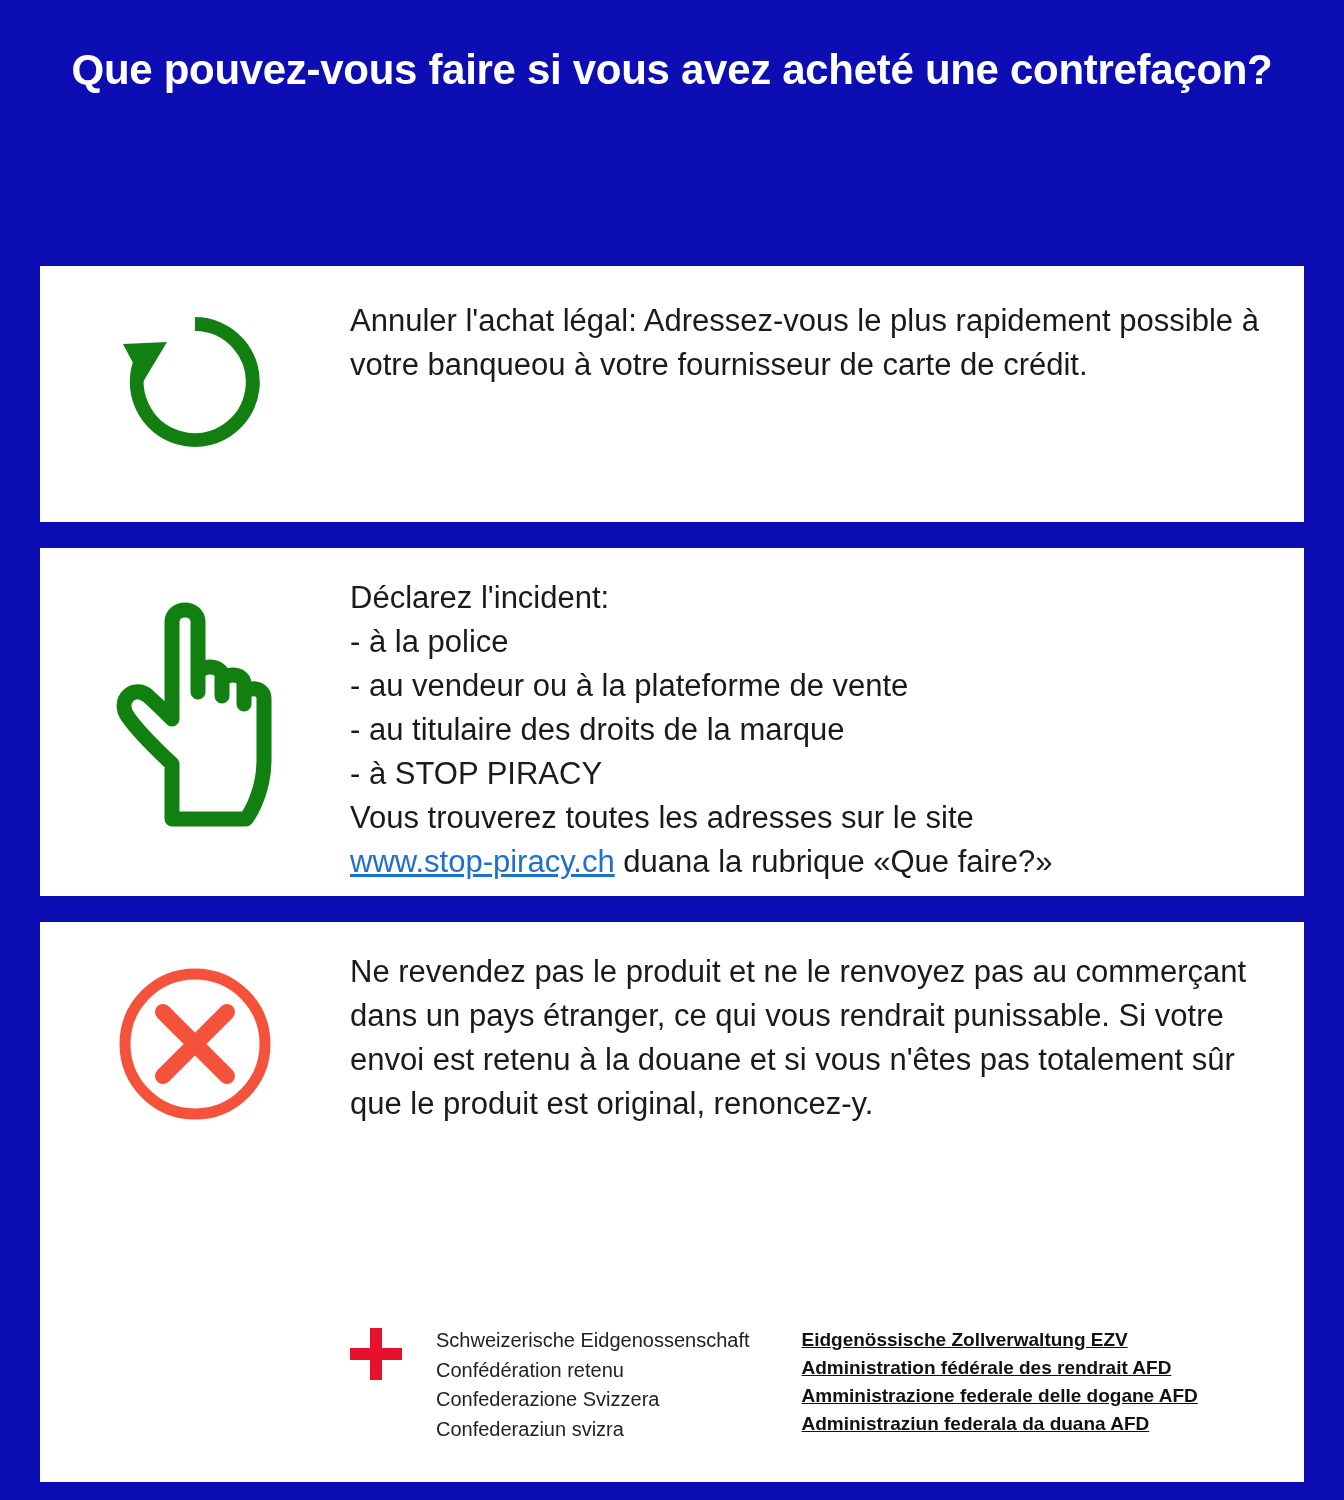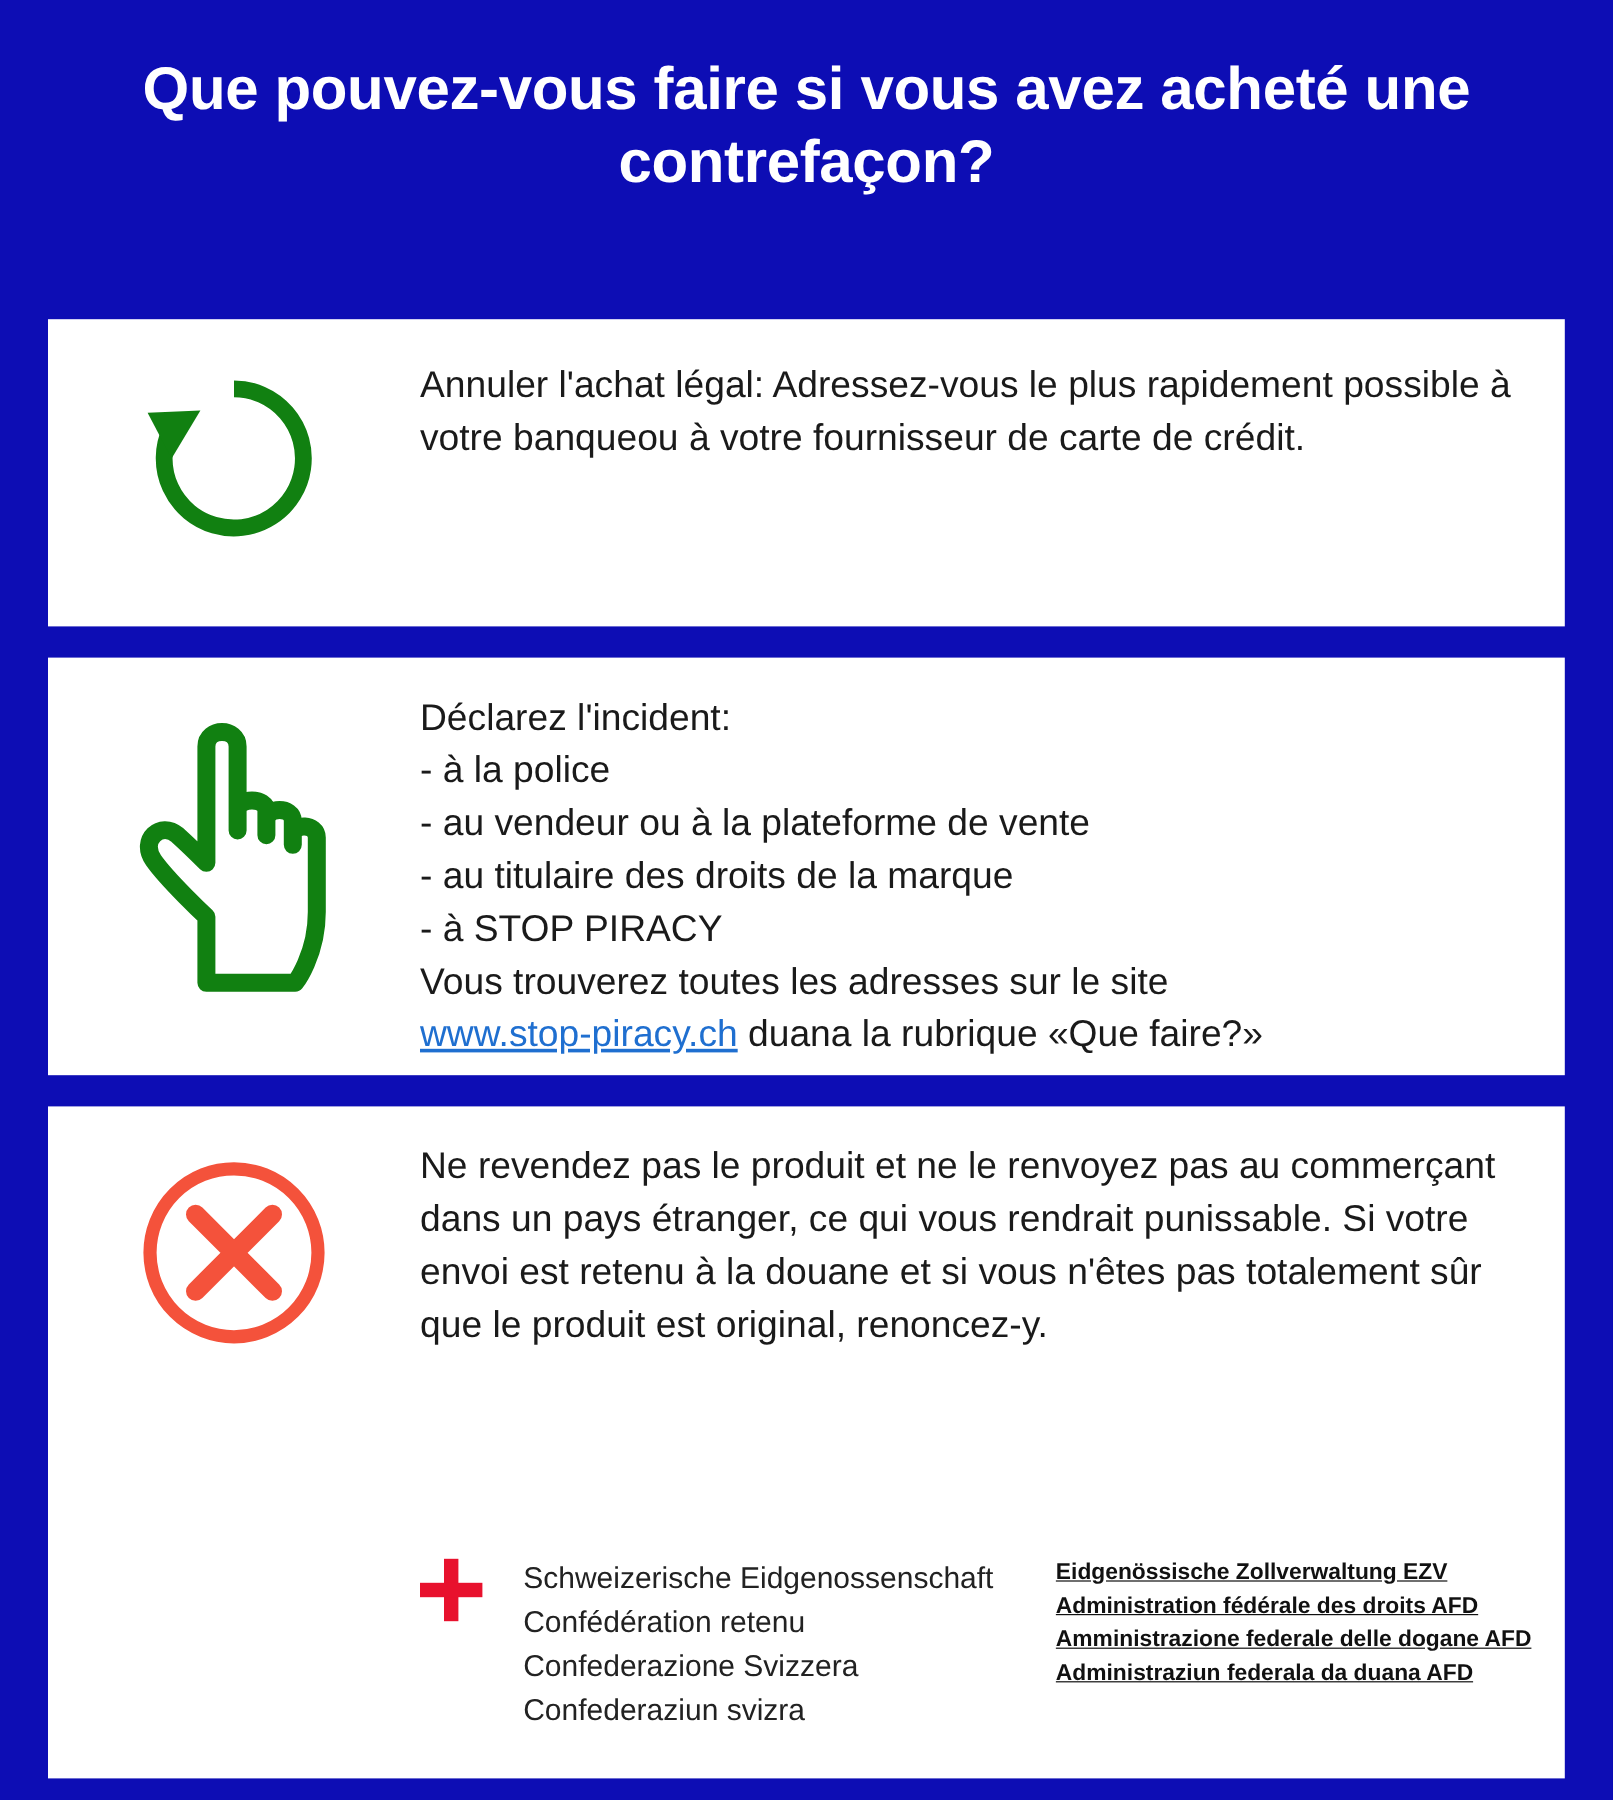--- a/index.html
+++ b/index.html
@@ -18,21 +18,21 @@
     position: absolute;
     left: 0; top: 0;
     width: 1344px;
     height: 1500px;
     background: #0d0db4;
     box-sizing: border-box;
     padding: 0;
   }
   .title {
     color: #ffffff;
-    font-size: 50px;
+    font-size: 42px;
     font-weight: bold;
     text-align: center;
     line-height: 1.22;
     padding: 44px 40px 0 40px;
     letter-spacing: -0.3px;
   }
   .cards {
     position: absolute;
     left: 40px;
     right: 40px;
@@ -95,21 +95,21 @@
     position: absolute;
     background: #e8112d;
   }
   .swiss-cross .bar-v {
     left: 20px; top: 0; width: 12px; height: 52px;
   }
   .swiss-cross .bar-h {
     left: 0; top: 20px; width: 52px; height: 12px;
   }
   .logo-names {
-    font-size: 25px;
+    font-size: 20px;
     color: #222;
     line-height: 1.47;
     white-space: nowrap;
   }
   .logo-offices {
     font-size: 19px;
     color: #111;
     font-weight: bold;
     line-height: 1.47;
     white-space: nowrap;
@@ -191,19 +191,19 @@
       <span class="bar-h"></span>
     </span>
     <div class="logo-names">
       <span class="nowrap-line">Schweizerische Eidgenossenschaft</span>
       <span class="nowrap-line">Confédération retenu</span>
       <span class="nowrap-line">Confederazione Svizzera</span>
       <span class="nowrap-line">Confederaziun svizra</span>
     </div>
     <div class="logo-offices">
       <span class="nowrap-line">Eidgenössische Zollverwaltung EZV</span>
-      <span class="nowrap-line">Administration fédérale des droits AFD</span>
+      <span class="nowrap-line">Administration fédérale des rendrait AFD</span>
       <span class="nowrap-line">Amministrazione federale delle dogane AFD</span>
       <span class="nowrap-line">Administraziun federala da duana AFD</span>
     </div>
   </div>
 
 </div>
 
 </body></html>

